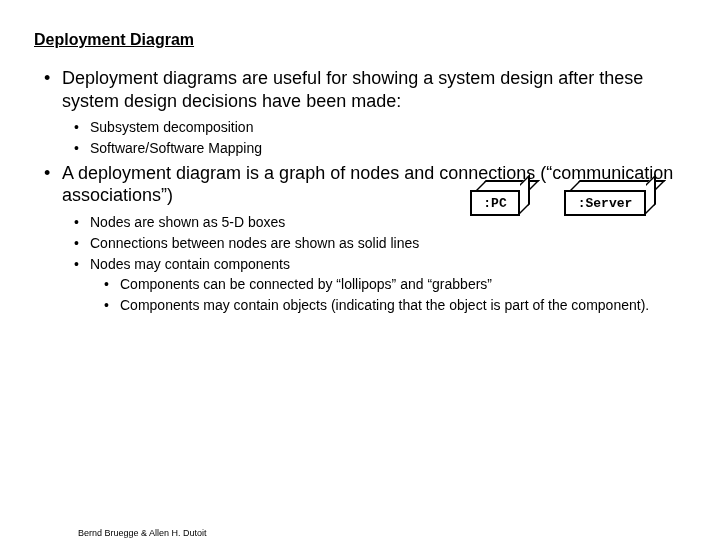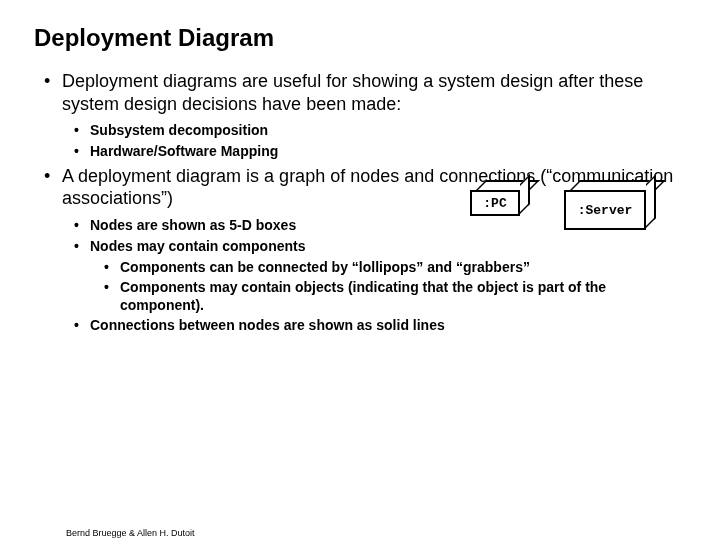--- a/index.html
+++ b/index.html
@@ -10,24 +10,25 @@
     background: #fff;
     font-family: Verdana, Geneva, sans-serif;
     color: #000;
     position: relative;
     overflow: hidden;
   }
   .slide {
     padding: 20px 30px 10px 34px;
   }
   .title {
-    font-size: 24px;
+    font-size: 16px;
     font-weight: bold;
-    margin: 4px 0 18px 0;
+    margin: 11px 0 18px 0;
     font-family: Arial, Verdana, sans-serif;
+    text-decoration: underline;
   }
   ul.lvl1 {
     list-style: none;
     padding-left: 0;
     margin: 8px;
   }
   ul.lvl1 > li {
     position: relative;
     padding-left: 20px;
     font-size: 18px;
@@ -37,21 +38,20 @@
   ul.lvl1 > li::before {
     content: "•";
     position: absolute;
     left: 2px;
     top: 0;
   }
   ul.lvl2 {
     list-style: none;
     padding-left: 0;
     margin: 6px 0 4px 10px;
-    font-weight: bold;
   }
   ul.lvl2 > li {
     position: relative;
     padding-left: 18px;
     font-size: 14px;
     line-height: 1.35;
     margin-bottom: 2px;
   }
   ul.lvl2 > li::before {
     content: "•";
@@ -109,66 +109,66 @@
     
     width: 8px;
     height: calc(100% + 4px);
     right: -12px;
     top: -8px;
     transform: skewY(-45deg);
     transform-origin: top left;
     border-left: none;
   }
   .pc-box    { top: 190px; left: 470px; width: 50px;  height: 26px; }
-  .srv-box   { top: 190px; left: 564px; width: 82px;  height: 40px; }
+  .srv-box   { top: 190px; left: 564px; width: 82px;  height: 26px; }
   .footer {
     position: absolute;
     bottom: 12px;
     left: 0;
     width: 720px;
     font-size: 9px;
     font-family: Verdana, sans-serif;
   }
   .footer-left {
     position: absolute;
-    left: 66px;
+    left: 78px;
   }
   .footer-right {
     position: absolute;
     left: 320px;
     width: 340px;
     text-align: center;
   }
 </style>
 </head>
 <body>
 
 <div class="slide">
   <h1 class="title">Deployment Diagram</h1>
 
   <ul class="lvl1">
     <li>
       <span>Deployment diagrams are useful for showing a system design after these system design decisions have been made:</span>
       <ul class="lvl2">
         <li>Subsystem decomposition</li>
-        <li>Hardware/Software Mapping</li>
+        <li>Software/Software Mapping</li>
       </ul>
     </li>
     <li>
       <span>A deployment diagram is a graph of nodes and connections (“communication associations”)</span>
       <ul class="lvl2">
         <li>Nodes are shown as 5-D boxes</li>
+        <li>Connections  between nodes are shown as solid lines</li>
         <li>
           <span>Nodes may contain components</span>
           <ul class="lvl3">
             <li>Components can be connected by “lollipops” and “grabbers”</li>
             <li>Components may contain objects (indicating that the object is part of the component).</li>
           </ul>
         </li>
-        <li>Connections  between nodes are shown as solid lines</li>
       </ul>
     </li>
   </ul>
 </div>
 
 <div class="node-box pc-box">
   <span>:PC</span>
 </div>
 <div class="node-box srv-box">
   <span>:Server</span>

